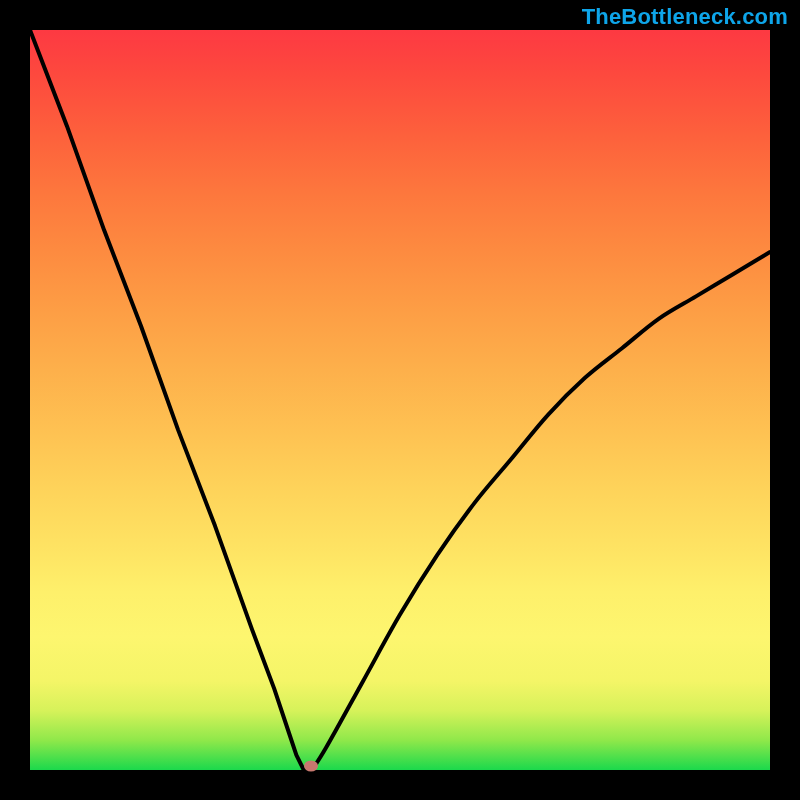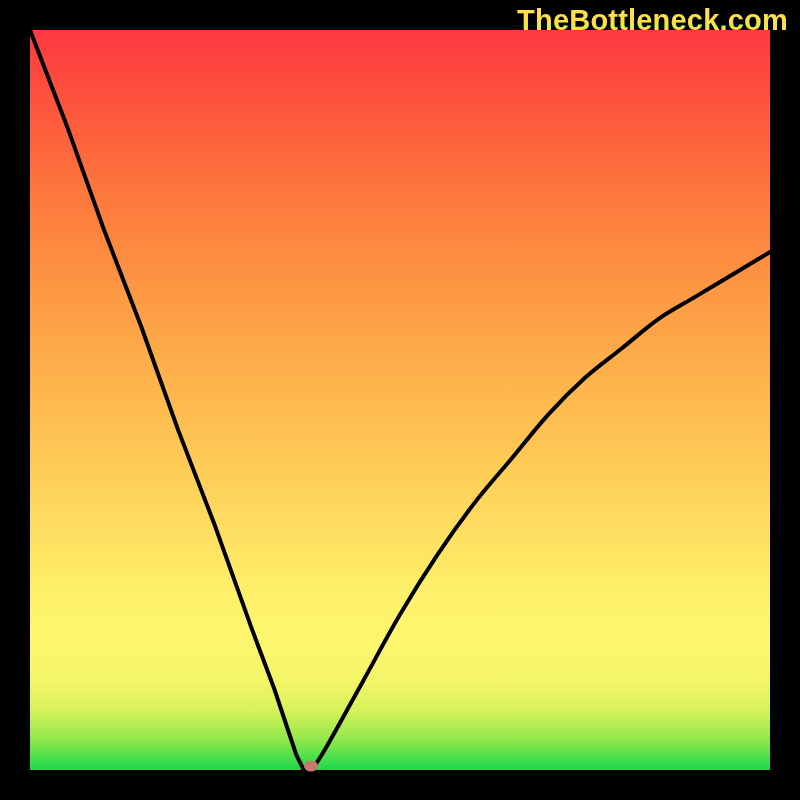--- a/index.html
+++ b/index.html
@@ -14,22 +14,22 @@
   .outer {
     position: relative;
     width: 800px;
     height: 800px;
     background: #000;
   }
   .watermark {
     position: absolute;
     top: 4px;
     right: 12px;
-    color: #fde047;
-    font-size: 29px;
+    color: #0ea5e9;
+    font-size: 22px;
     font-weight: 600;
     letter-spacing: 0.2px;
     user-select: none;
   }
   .plot {
     position: absolute;
     left: 30px;
     top: 30px;
     width: 740px;
     height: 740px;

